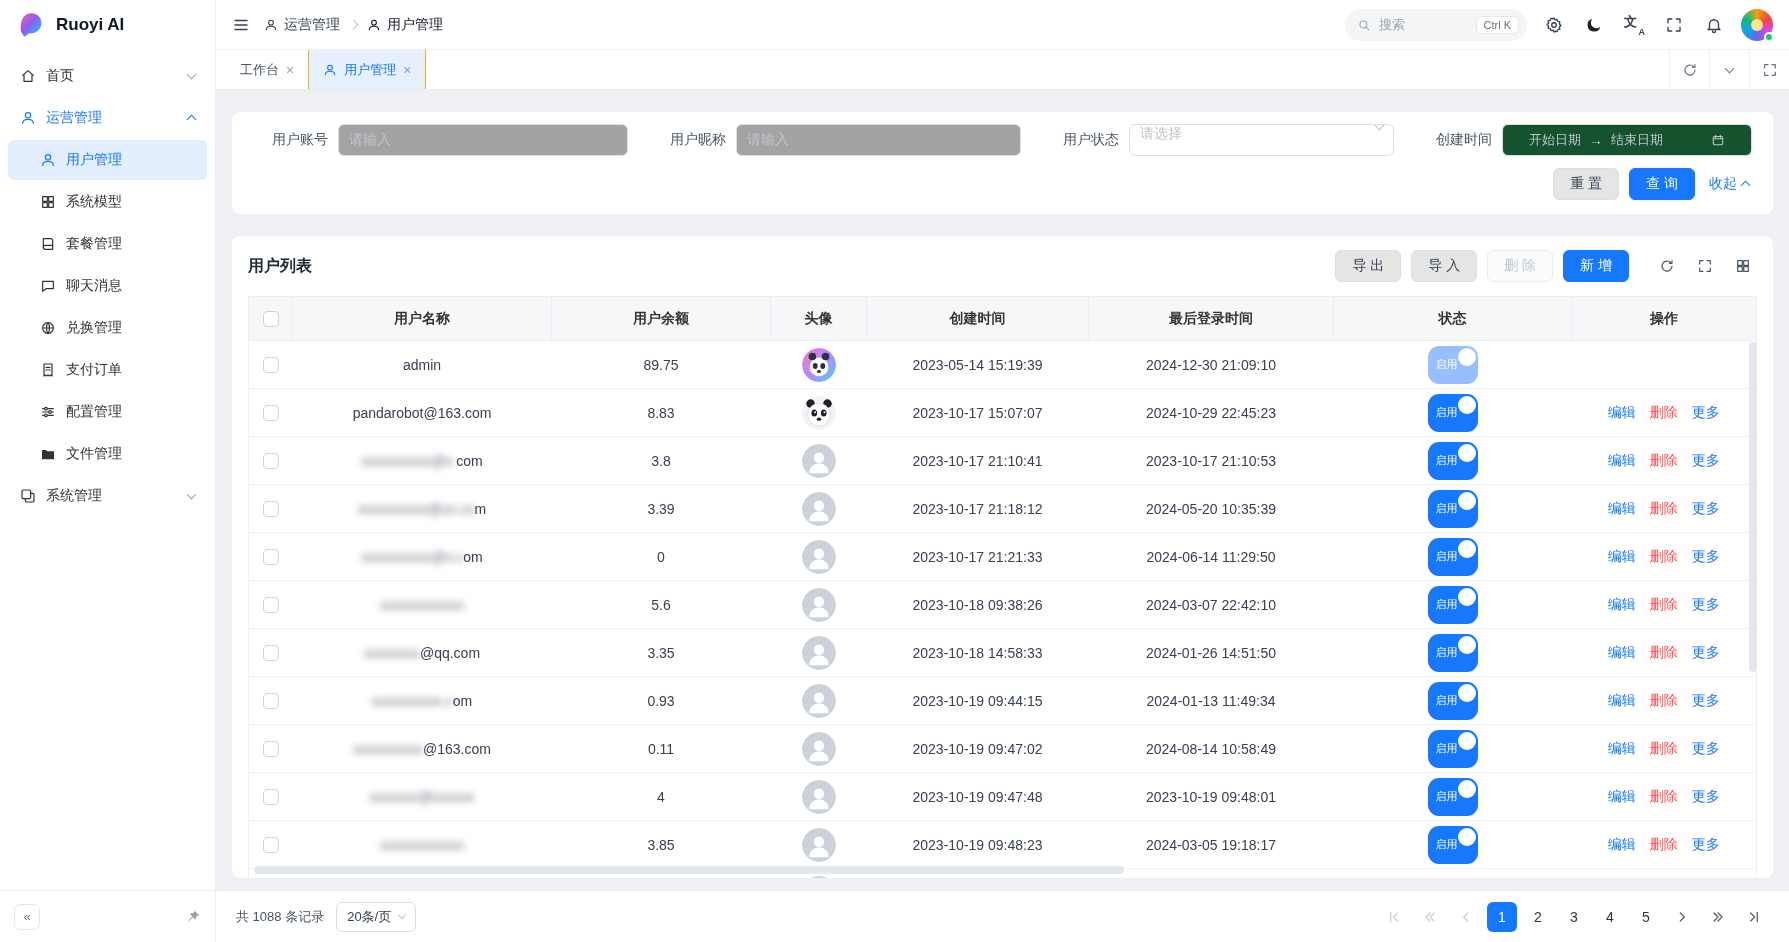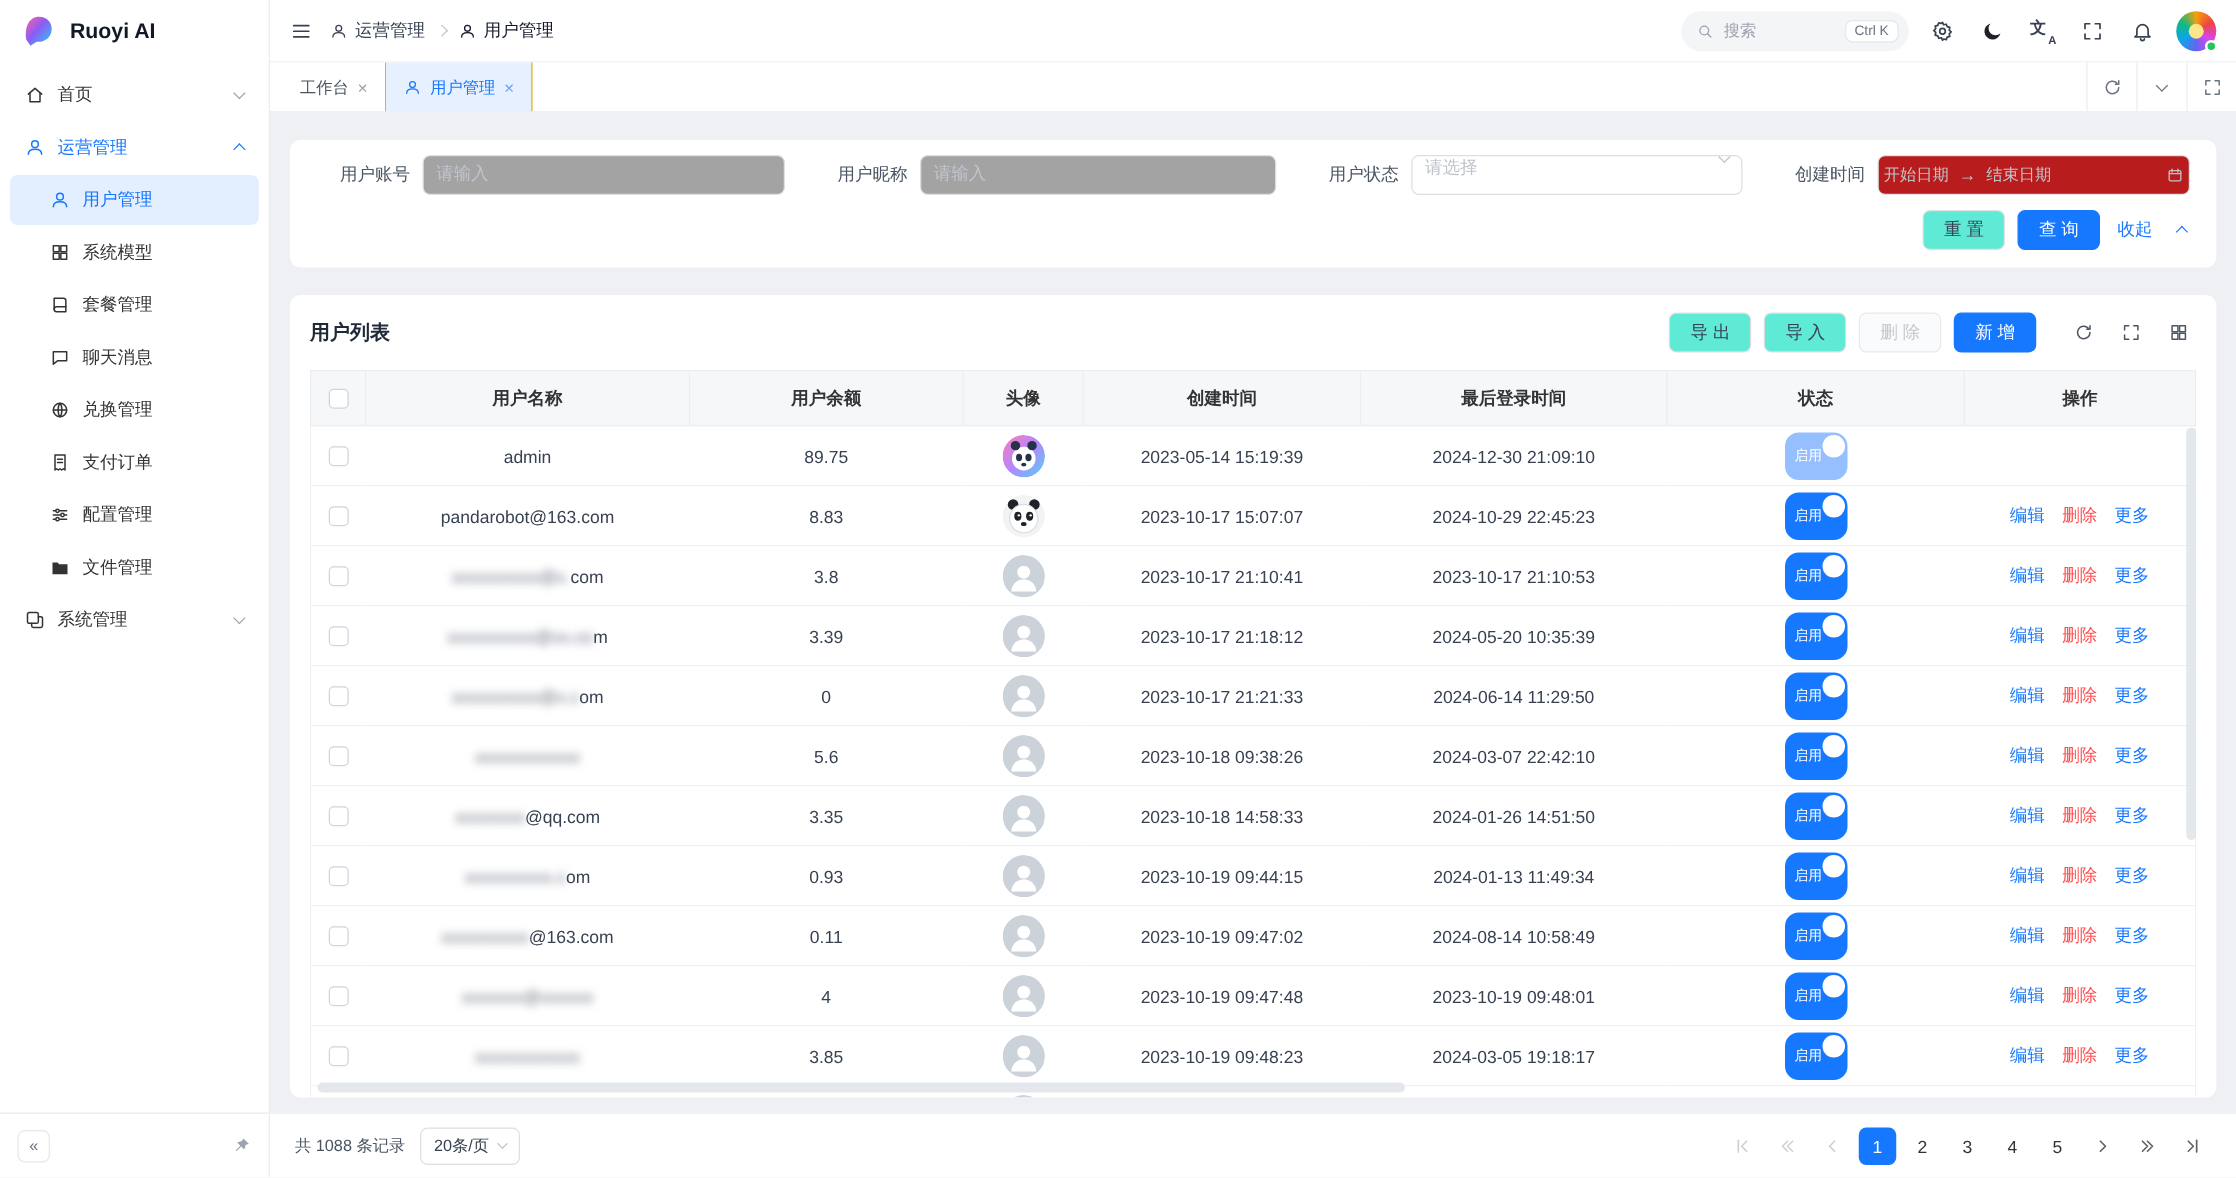--- a/index.html
+++ b/index.html
@@ -70,29 +70,29 @@
   .filter-card { padding:12px 24px 14px; margin-bottom:22px; }
   .filter-row { display:flex; align-items:center; gap:26px; }
   .field { display:flex; align-items:center; }
   .field > label { width:72px; text-align:right; margin-right:10px; color:#4b5563; font-size:14px; flex-shrink:0; }
   .inp { height:32px; border:1px solid #dcdfe4; border-radius:6px; padding:0 10px; font-size:14px; color:#333; background:#a3a3a3; outline:none; font-family:Liberation Serif, serif; }
   .inp::placeholder { color:#bfc4cc; }
   .inp.w290 { width:290px; } .inp.w285 { width:285px; }
   .select-box { width:265px; height:32px; border:1px solid #dcdfe4; border-radius:6px; display:flex; align-items:flex-start; padding:0 10px; cursor:pointer; background:#fff; }
   .select-box .ph { flex:1; color:#bfc4cc; font-size:14px; }
   .select-box .chev { color:#c0c4cc; }
-  .daterange { width:250px; height:32px; border:1px solid #dcdfe4; border-radius:6px; display:flex; align-items:center; gap:8px; padding:0 4px; background:#b91c1c; cursor:pointer; }
+  .daterange { width:250px; height:32px; border:1px solid #dcdfe4; border-radius:6px; display:flex; align-items:center; gap:8px; padding:0 26px; background:#14532d; cursor:pointer; }
   .daterange .ph { color:#bfc4cc; font-size:13px; }
   .daterange .arrow { color:#c0c4cc; }
   .daterange .cal { margin-left:auto; color:#c0c4cc; }
   .filter-actions { display:flex; align-items:center; justify-content:flex-end; gap:10px; margin-top:12px; }
-  .btn { height:32px; padding:0 16px; border-radius:6px; border:1px solid #dcdfe4; background:#5eead4; font-size:14px; color:#374151; cursor:pointer; font-family:inherit; }
+  .btn { height:32px; padding:0 16px; border-radius:6px; border:1px solid #dcdfe4; background:#e5e5e5; font-size:14px; color:#374151; cursor:pointer; font-family:inherit; }
   .btn.primary { background:#1677ff; border-color:#1677ff; color:#fff; }
   .btn:disabled { color:#c3c7cd; background:#fafbfc; border-color:#e8eaee; cursor:not-allowed; }
-  .link-collapse { display:flex; align-items:center; gap:20px; color:#1677ff; font-size:14px; cursor:pointer; margin-left:4px; }
+  .link-collapse { display:flex; align-items:center; gap:5px; color:#1677ff; font-size:14px; cursor:pointer; margin-left:4px; }
 
   
   .table-card { flex:1; min-height:0; padding:12px 16px 0; display:flex; flex-direction:column; overflow:hidden; }
   .table-toolbar { display:flex; align-items:center; margin-bottom:12px; height:36px; }
   .table-title { font-size:16px; font-weight:bold; color:#1f2937; flex:1; }
   .toolbar-right { display:flex; align-items:center; gap:10px; }
   .icon-btn { color:#4b5563; background:none; border:none; cursor:pointer; display:flex; align-items:center; justify-content:center; width:28px; height:28px; }
   .toolbar-right .gap { width:4px; }
 
   .table-scroll { flex:1; min-height:0; overflow:hidden; position:relative; }

